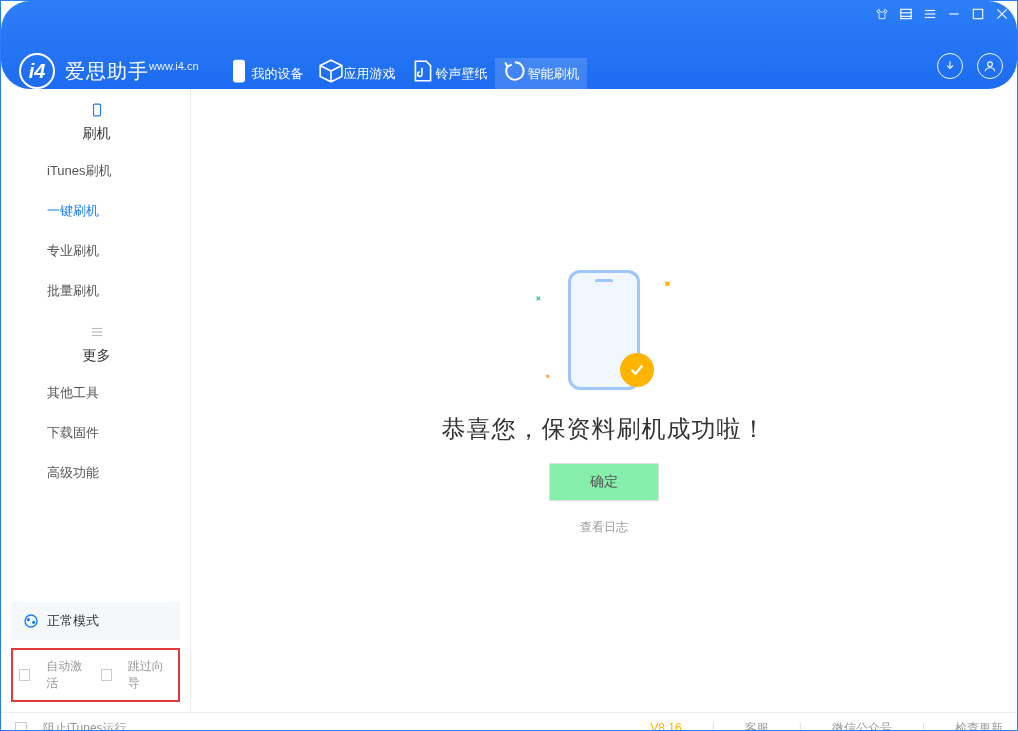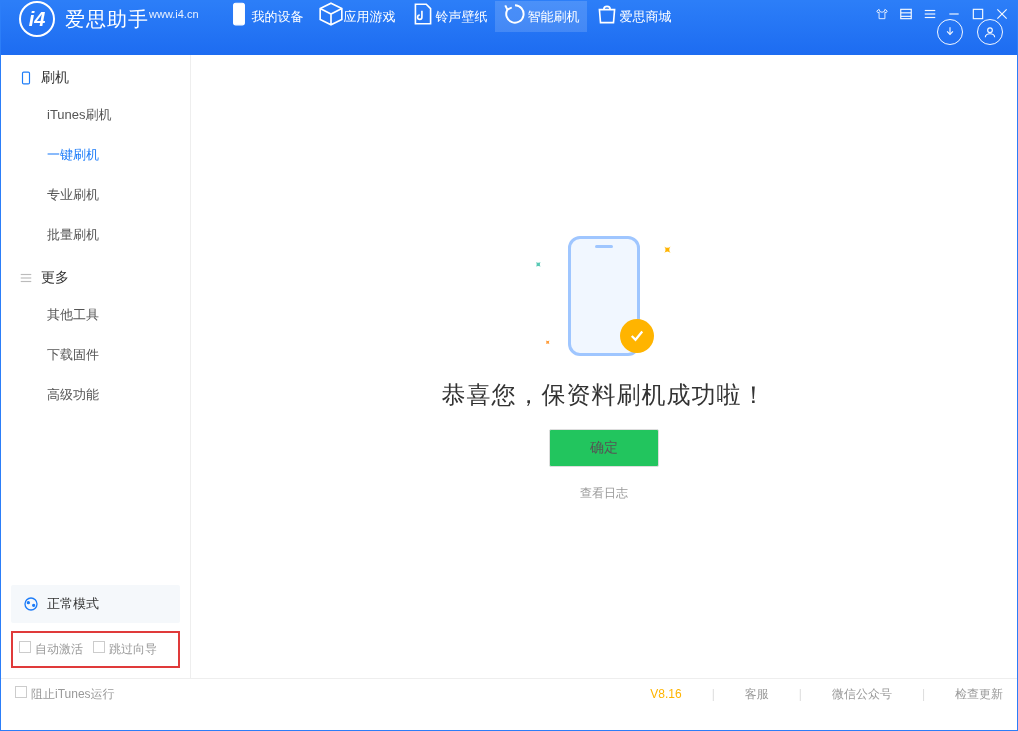--- a/index.html
+++ b/index.html
@@ -1,19 +1,19 @@
 <!DOCTYPE html>
 <html><head>
 <meta charset="utf-8">
 <style>
 * { margin: 0; padding: 0; box-sizing: border-box; font-family: "Microsoft YaHei", -apple-system, sans-serif; }
 body { background: #fff; width: 1018px; height: 731px; border: 1px solid #2c7ef8; overflow: hidden; position: relative; }
 
 
-.header { height: 54px; background: linear-gradient(to bottom, #2c7ef8, #1d6cf1); display: flex; align-items: flex-start; color: #fff; position: relative; }
+.header { height: 88px; background: linear-gradient(to bottom, #2c7ef8, #1d6cf1); display: flex; align-items: flex-end; color: #fff; position: relative; border-radius: 29px; }
 .logo-block { display: flex; align-items: center; padding: 0 20px 0 18px; }
 .logo-icon { width: 36px; height: 36px; border: 2.5px solid #fff; border-radius: 50%; display: flex; align-items: center; justify-content: center; font-weight: bold; font-size: 20px; font-style: italic; margin-right: 10px; }
 .logo-text { display: flex; line-height: 1.1; }
 .logo-title { font-size: 20px; font-weight: 500; letter-spacing: 1px; }
 .logo-sub { font-size: 11px; opacity: 0.9; }
 
 .nav { display: flex; }
 .nav-item { width: 92px; display: flex; flex-direction: row; align-items: center; justify-content: center; font-size: 13px; cursor: pointer; position: relative; }
 .nav-item.active { background: rgba(255,255,255,0.15); }
 .nav-icon { width: 26px; height: 26px; margin-bottom: 5px; display: flex; align-items: center; justify-content: center; }
@@ -21,48 +21,48 @@
 
 .win-controls-row1 { position: absolute; top: 6px; right: 8px; display: flex; gap: 10px; align-items: center; }
 .win-controls-row1 span, .win-controls-row2 span { cursor: pointer; opacity: 0.95; display: inline-flex; }
 .win-controls-row2 { position: absolute; bottom: 10px; right: 14px; display: flex; gap: 14px; align-items: center; }
 .circ-btn { width: 26px; height: 26px; border: 1.5px solid #fff; border-radius: 50%; display: flex; align-items: center; justify-content: center; }
 
 
 .body { display: flex; height: calc(100% - 76px - 30px); }
 .sidebar { width: 190px; border-right: 1px solid #eee; display: flex; flex-direction: column; }
 
-.side-section-title { display: flex; align-items: center; gap: 8px; padding: 14px 16px 8px 18px; font-size: 14px; color: #333; font-weight: 500; }
+.side-section-title { display: flex; align-items: center; gap: 8px; padding: 14px 16px 8px 18px; font-size: 14px; color: #333; font-weight: 500; flex-direction: column; }
 .side-item { padding: 11px 0 11px 46px; font-size: 13px; color: #555; cursor: pointer; }
 .side-item.active { color: #1d7cf8; }
 
 .device-pane { margin-top: auto; }
 .device-card { background: #f5f8fb; margin: 6px 10px; padding: 10px 12px; border-radius: 2px; display: flex; align-items: center; gap: 8px; font-size: 13px; color: #333; }
 .device-card .icon { color: #1d7cf8; display: inline-flex; }
 .dev-detail { background: #f5f8fb; margin: 0 10px 6px 10px; padding: 8px 12px 10px 12px; border-radius: 2px; font-size: 13px; color: #333; }
 .dev-badge { display: inline-block; background: #e6f2ff; color: #1d7cf8; border-radius: 10px; padding: 1px 10px; font-size: 11px; margin-top: 4px; }
 .dev-sub { font-size: 11px; color: #aaa; margin-top: 4px; }
 
 .opts { border: 2px solid #e03a3a; margin: 8px 10px 10px 10px; padding: 8px 6px; display: flex; gap: 10px; font-size: 12px; color: #999; }
-.chk { display: inline-flex; gap: 4px; }
+.chk { display: inline-flex; align-items: center; gap: 16px; }
 .chk-box { width: 12px; height: 12px; border: 1px solid #ccc; display: inline-block; }
 
 
 .main { flex: 1; display: flex; flex-direction: column; align-items: center; justify-content: center; gap: 18px; }
 .phone-ill { position: relative; width: 180px; height: 130px; display: flex; align-items: center; justify-content: center; }
 .phone { width: 72px; height: 120px; border: 3px solid #9fc6ff; border-radius: 12px; background: #f1f7ff; position: relative; display: flex; align-items: center; justify-content: flex-start; }
 .phone::after { content: ""; width: 18px; height: 3px; background: #9fc6ff; border-radius: 2px; position: absolute; top: 6px; left: 50%; transform: translateX(-50%); }
 .check-badge { position: absolute; right: 40px; bottom: 8px; width: 34px; height: 34px; background: #ffb400; border-radius: 50%; display: flex; align-items: center; justify-content: center; }
 .sparkle { position: absolute; color: #ffb400; font-size: 14px; }
 .sparkle.s1 { left: 20px; top: 28px; color: #58c8b4; font-size: 10px; transform: rotate(45deg); }
 .sparkle.s2 { right: 22px; top: 12px; color: #ffb400; font-size: 12px; transform: rotate(45deg); }
 .sparkle.s3 { left: 30px; bottom: 14px; color: #ff9d3b; font-size: 8px; transform: rotate(45deg); }
 
 .success-text { font-size: 24px; color: #333; letter-spacing: 1px; }
-.ok-btn { border: 1px solid #ddd; background: #22c55e; padding: 9px 40px; font-size: 14px; color: #555; cursor: pointer; border-radius: 2px; }
+.ok-btn { border: 1px solid #ddd; background: #86efac; padding: 9px 40px; font-size: 14px; color: #555; cursor: pointer; border-radius: 2px; }
 .log-link { font-size: 12px; color: #999; cursor: pointer; }
 
 
 .footer { height: 31px; border-top: 1px solid #eee; display: flex; align-items: center; padding: 0 14px; font-size: 12px; color: #999; gap: 6px; }
 .footer .chk { color: #999; }
 .footer-right { margin-left: auto; display: flex; align-items: center; gap: 30px; }
 .footer-right .ver { color: #ffb400; }
 .footer-right a { color: #999; cursor: pointer; }
 .sep { color: #ddd; }
 </style>
@@ -105,28 +105,20 @@
       <span>铃声壁纸</span>
     </div>
     <div class="nav-item active">
       <span class="nav-icon">
           <svg viewBox="0 0 24 24">
             <path d="M12 4 a8 8 0 1 1 -7 4" fill="none" stroke-width="1.8"></path>
             <path d="M3 4 l2 4 l4 -2" fill="none" stroke-width="1.8"></path>
           </svg>
         </span>
       <span>智能刷机</span>
-    </div>
-    <div class="nav-item">
-      <span class="nav-icon">
-          <svg viewBox="0 0 24 24">
-            <path d="M5 8 h14 l-1 12 h-12 Z M9 8 a3 3 0 0 1 6 0" fill="none" stroke-width="1.5"></path>
-          </svg>
-        </span>
-      <span>爱思商城</span>
     </div>
   </div>
 
   <div class="win-controls-row1">
     <span>
         <svg width="14" height="14" viewBox="0 0 24 24" stroke="#fff" fill="none" stroke-width="1.5">
           <path d="M7 4 l-4 3 2 3 2-1 v11 h10 v-11 l2 1 2-3 -4-3 a3 3 0 0 1 -10 0"></path>
         </svg>
       </span>
     <span>

